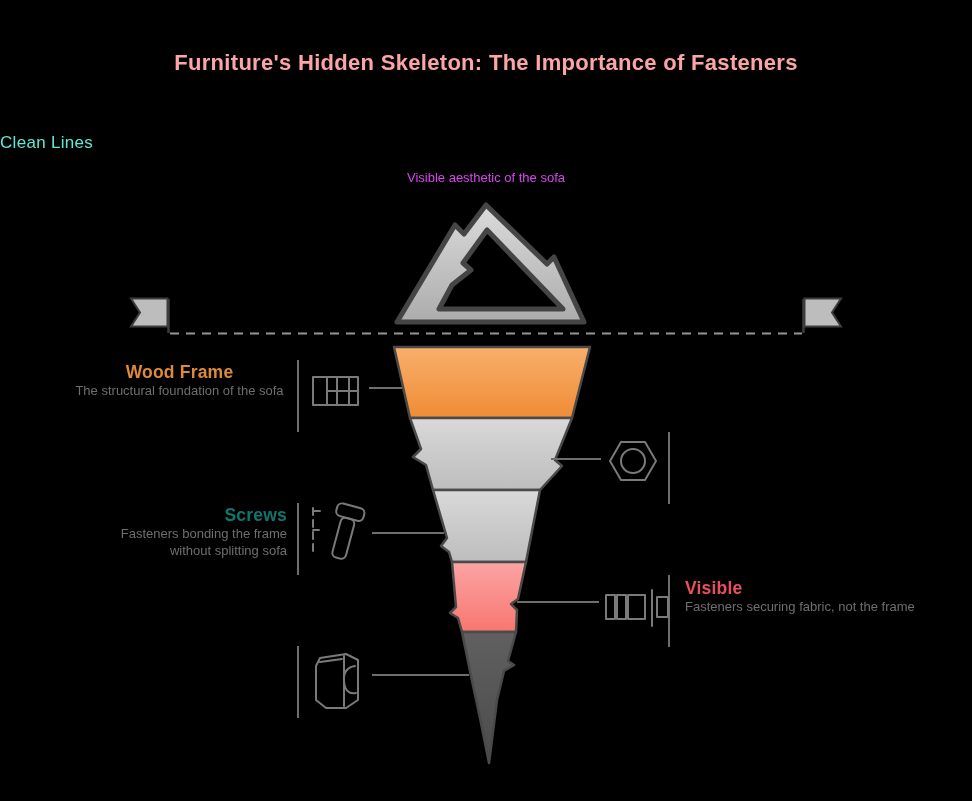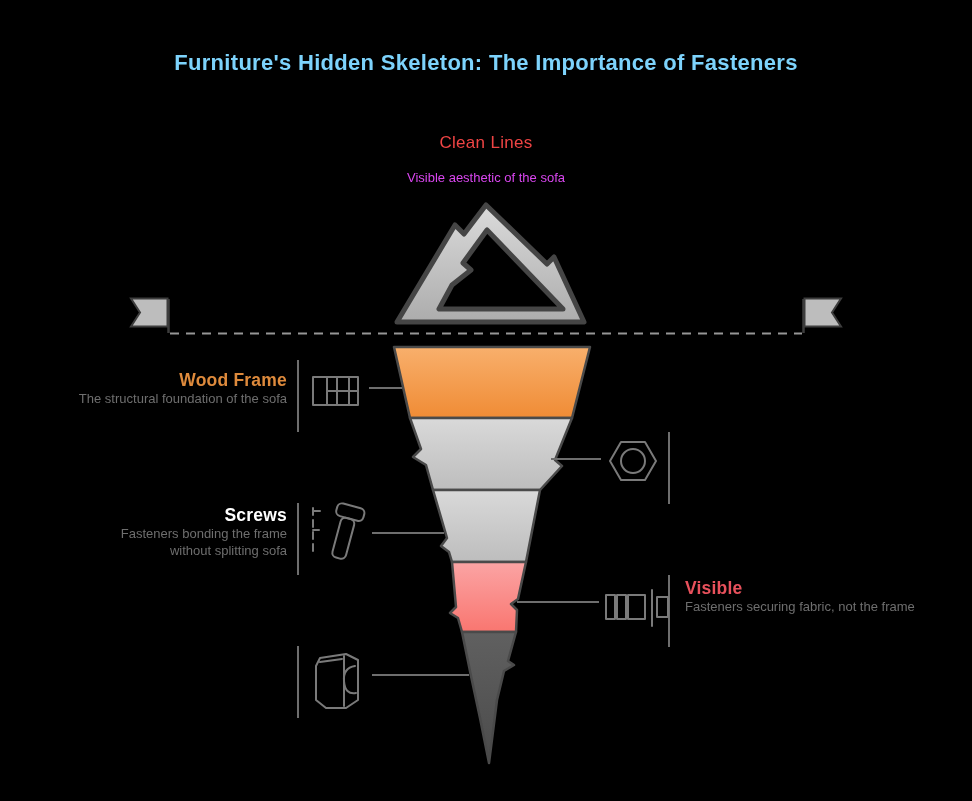--- a/index.html
+++ b/index.html
@@ -3,25 +3,25 @@
 <meta charset="utf-8">
 <style>
   html,body{margin:0;padding:0;background:#000;}
   #stage{
     position:relative;width:972px;height:801px;background:#000;overflow:hidden;
     font-family:"Liberation Sans","DejaVu Sans",sans-serif;
   }
   .abs{position:absolute;}
   #page-title{
     left:0;right:0;top:50px;text-align:center;
-    font-size:22px;font-weight:700;color:#7dd3fc;letter-spacing:.3px;
+    font-size:22px;font-weight:700;color:#fca5a5;letter-spacing:.3px;
   }
   #surface-heading{
-    left:0;right:0;top:133px;text-align:center;
-    font-size:17px;color:#ef4444;letter-spacing:.3px;
+    left:0;right:0;top:133px;text-align:left;
+    font-size:17px;color:#5eead4;letter-spacing:.3px;
   }
   #surface-subheading{
     left:0;right:0;top:170px;text-align:center;
     font-size:13px;color:#d946ef;
   }
   .layer-label{position:absolute;}
   .layer-label .hd{font-size:17.5px;font-weight:700;letter-spacing:.2px;line-height:20px;}
   .layer-label .ds{font-size:13px;color:#6E6E6E;line-height:17px;}
   .left-label{right:685px;text-align:right;}
   .right-label{left:685px;text-align:left;}
@@ -128,28 +128,28 @@
       <line x1="344" y1="656" x2="344" y2="706"></line>
       <path d="M 355 666 Q 343 668 344 681 Q 345 695 356 693"></path>
       <line x1="320" y1="662" x2="342" y2="659"></line>
     </g>
   </svg>
 
   <div id="page-title" class="abs">Furniture's Hidden Skeleton: The Importance of Fasteners</div>
   <div id="surface-heading" class="abs">Clean Lines</div>
   <div id="surface-subheading" class="abs">Visible aesthetic of the sofa</div>
 
-  <div class="layer-label left-label" style="top:370px;width:215px;">
+  <div class="layer-label left-label" style="top:362px;width:215px;text-align:center;">
     <div class="hd" style="color: rgb(222, 138, 60);">Wood Frame</div>
     <div class="ds">The structural foundation of the sofa</div>
   </div>
 
 
   <div class="layer-label left-label" style="top:505px;width:185px;">
-    <div class="hd hd-gray" style="color: #ffffff;">Screws</div>
+    <div class="hd hd-gray" style="color: #0f766e;">Screws</div>
     <div class="ds">Fasteners bonding the frame without splitting sofa</div>
   </div>
 
   <div class="layer-label right-label" style="top:578px;width:235px;">
     <div class="hd" style="color: rgb(232, 81, 92);">Visible</div>
     <div class="ds">Fasteners securing fabric, not the frame</div>
   </div>
 
 
 </div>

